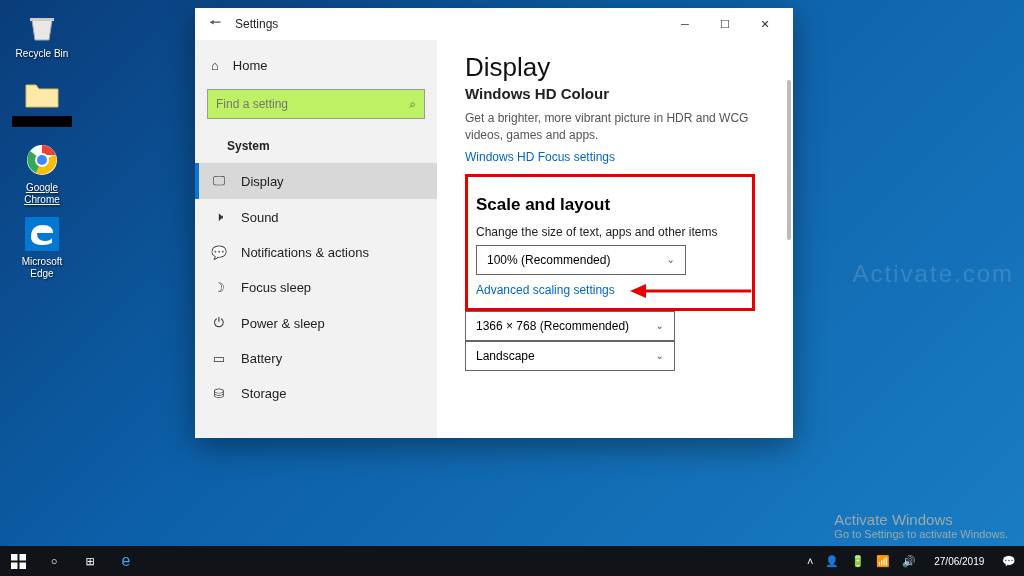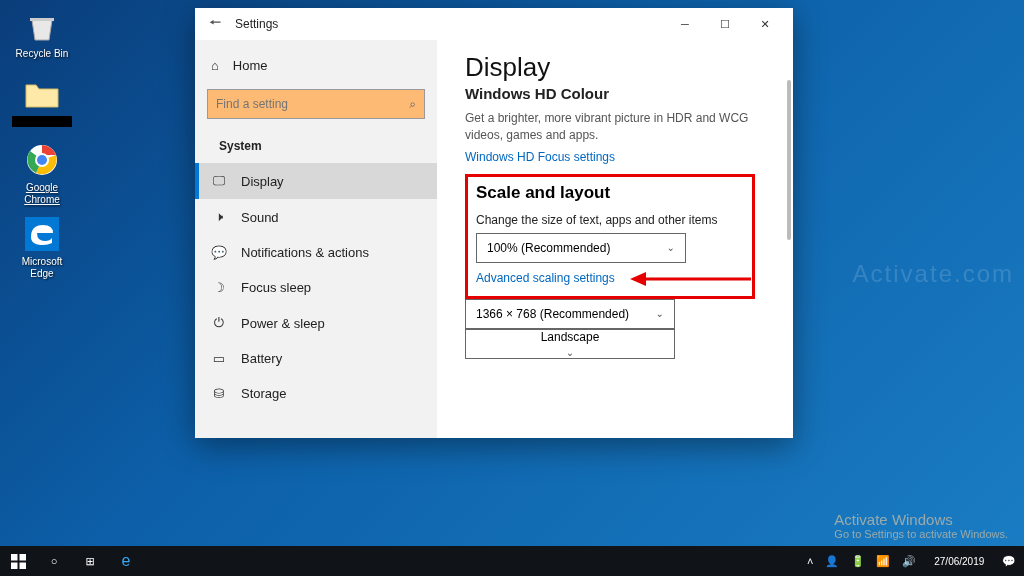--- a/index.html
+++ b/index.html
@@ -11,24 +11,24 @@
     
     .settings-window { position: absolute; left: 195px; top: 8px; width: 598px; height: 430px; background: white; box-shadow: 0 8px 30px rgba(0,0,0,0.4); display: flex; flex-direction: column; }
     .titlebar { height: 32px; display: flex; align-items: center; padding: 0 8px; }
     .titlebar .back { width: 24px; color: #555; font-size: 14px; cursor: pointer; text-align: center; }
     .titlebar .title { font-size: 12px; color: #222; margin-left: 8px; flex: 1; }
     .titlebar .ctrl { width: 40px; height: 28px; display: flex; align-items: center; justify-content: center; color: #333; font-size: 11px; cursor: pointer; }
     
     .window-body { display: flex; flex: 1; overflow: hidden; }
     .sidebar { width: 242px; background: #f2f2f2; padding: 8px 0; display: flex; flex-direction: column; }
     .home-row { display: flex; align-items: center; padding: 10px 16px; gap: 14px; font-size: 13px; color: #222; cursor: pointer; }
-    .search-box { margin: 6px 12px 14px; height: 30px; border: 1px solid #999; background: #fdba74; display: flex; align-items: center; padding: 0 8px; }
+    .search-box { margin: 6px 12px 14px; height: 30px; border: 1px solid #999; background: #bef264; display: flex; align-items: center; padding: 0 8px; }
     .search-box input { flex: 1; border: none; outline: none; font-size: 12px; background: transparent; }
     .search-box .sico { color: #666; font-size: 12px; }
-    .group-label { padding: 6px 24px 10px; font-size: 12px; font-weight: 600; color: #222; }
+    .group-label { padding: 6px 32px 10px; font-size: 12px; font-weight: 600; color: #222; }
     .nav-item { display: flex; align-items: center; gap: 14px; padding: 10px 16px; font-size: 13px; color: #222; cursor: pointer; position: relative; }
     .nav-item.active { background: #d8d8d8; }
     .nav-item.active::before { content: ""; position: absolute; left: 0; top: 0; bottom: 0; width: 4px; background: #0078d4; }
     .nav-item .nico { width: 16px; text-align: center; color: #333; font-size: 13px; }
     
     .content { flex: 1; padding: 12px 28px 0 28px; overflow: hidden; position: relative; }
     .page-title { font-size: 26px; font-weight: 400; color: #111; margin-bottom: 2px; }
     .section-clip { font-size: 15px; font-weight: 600; color: #222; }
     .desc { font-size: 12px; color: #555; margin: 8px 0 6px; line-height: 1.4; max-width: 310px; }
     .link { color: #0067c0; font-size: 12px; cursor: pointer; }
@@ -148,38 +148,38 @@
     <div class="content">
       <div class="scrollbar">
           <div class="scroll-thumb"></div>
         </div>
       <div class="page-title">Display</div>
       <div class="section-clip">Windows HD Colour</div>
       <div class="desc">Get a brighter, more vibrant picture in HDR and WCG videos, games and apps.</div>
       <div class="link">Windows HD Focus settings</div>
 
       <div class="highlight-box">
-        <div class="section-h" style="margin-top:0;">Scale and layout</div>
+        <div class="section-h" style="margin-top:12px;">Scale and layout</div>
         <div class="field-label">Change the size of text, apps and other items</div>
         <div class="dropdown" style="width:210px;">
           <span>100% (Recommended)</span>
           <span class="chev">⌄</span>
         </div>
         <div class="link" style="margin-top:8px; display:inline-block;">Advanced scaling settings</div>
         <svg class="arrow" style="right:-4px; bottom:6px;" width="130" height="22">
           <line x1="125" y1="11" x2="18" y2="11" stroke="#e60000" stroke-width="3"></line>
           <polygon points="4,11 20,4 20,18" fill="#e60000"></polygon>
         </svg>
       </div>
 
       <div class="dropdown" style="width:210px;">
         <span>1366 × 768 (Recommended)</span>
         <span class="chev">⌄</span>
       </div>
-      <div class="dropdown" style="width:210px;flex-direction:column;">
+      <div class="dropdown" style="width:210px;">
         <span>Landscape</span>
         <span class="chev">⌄</span>
       </div>
 
     </div>
   </div>
 </div>
 
 <div class="watermark">Activate.com</div>
 

